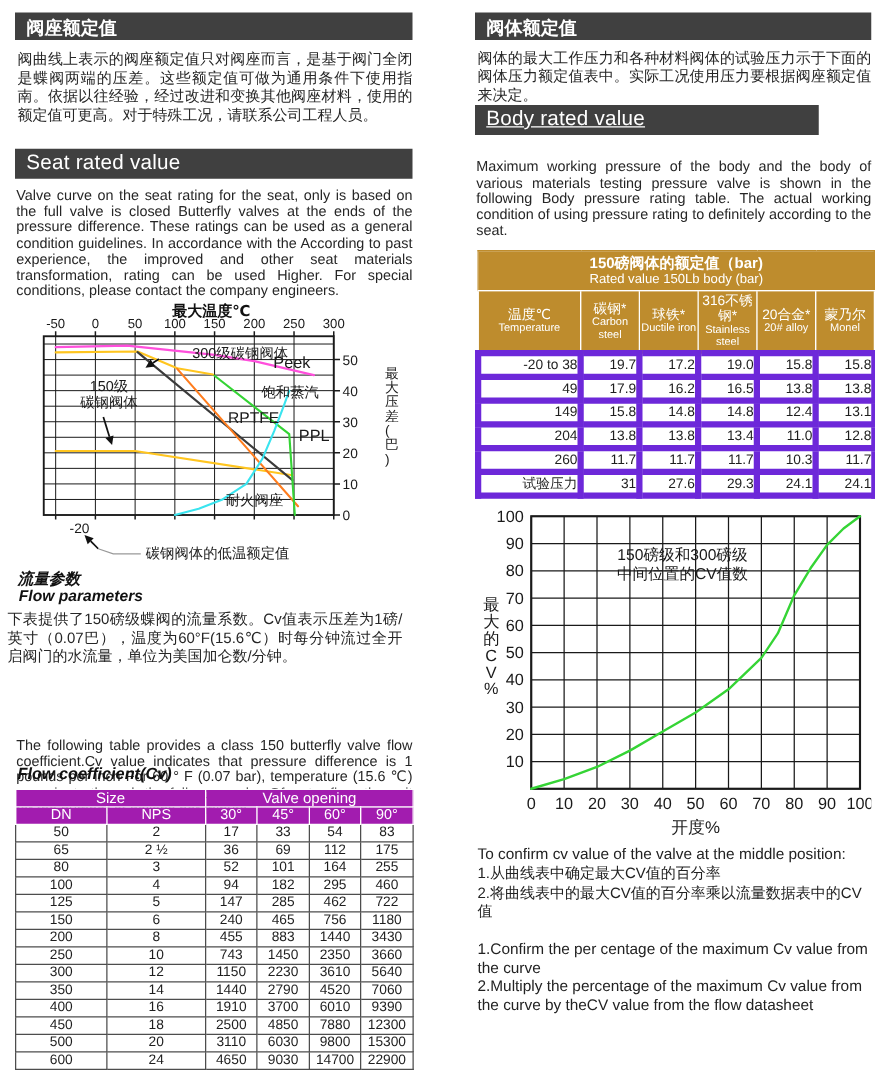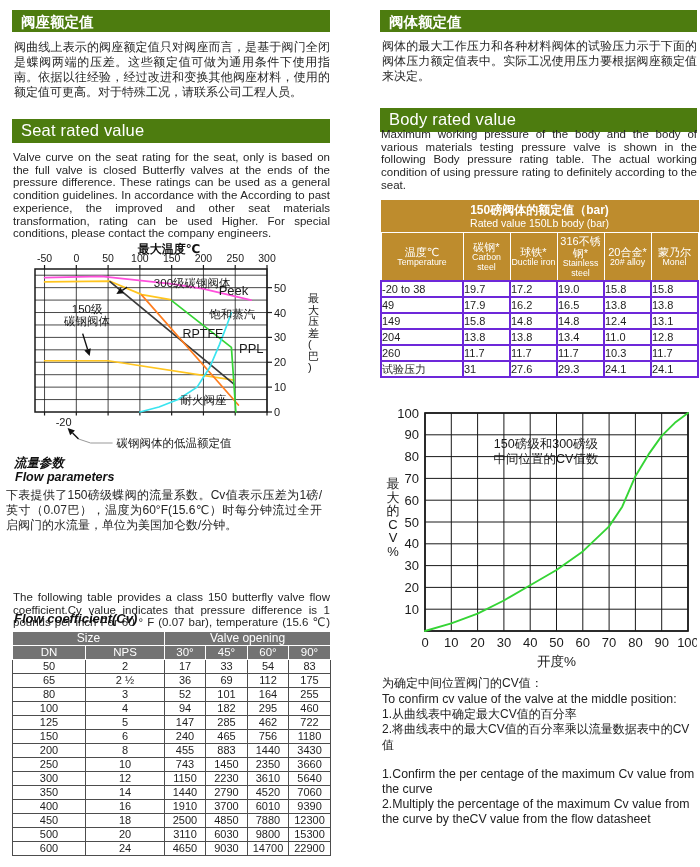--- a/index.html
+++ b/index.html
@@ -1,38 +1,38 @@
 <!DOCTYPE html>
 <html><head>
 <meta charset="utf-8">
 <style>
   html,body{margin:0;padding:0;background:#ffffff;}
   body{width:700px;height:867px;position:relative;font-family:"Liberation Sans","DejaVu Sans",sans-serif;color:#2b2b2b;overflow:hidden;}
   .abs{position:absolute;}
-  .gold-bar{background:#4d7c0f;color:#ffffff;box-sizing:border-box;}
+  .gold-bar{background:#404040;color:#ffffff;box-sizing:border-box;}
   .gold-bar.cn{font-size:14.5px;font-weight:bold;padding:3px 0 0 9px;height:22px;}
   .gold-bar.en{font-size:16.5px;font-weight:400;padding:2px 0 0 9px;height:24px;letter-spacing:.2px;}
   .cn-para{font-size:12px;line-height:15px;text-align:justify;color:#262626;}
   .en-para{font-size:11.5px;line-height:12.7px;text-align:justify;color:#262626;}
   .mini-heading{font-size:12.5px;font-weight:bold;color:#111;font-style:italic;}
   
   table{border-collapse:collapse;table-layout:fixed;}
   .flow{width:318px;font-size:11px;color:#1e1e1e;}
-  .flow th{background:#737373;color:#fff;font-weight:normal;border:1px solid #fff;padding:0;height:13px;line-height:13px;font-size:11.5px;}
+  .flow th{background:#a21caf;color:#fff;font-weight:normal;border:1px solid #fff;padding:0;height:13px;line-height:13px;font-size:11.5px;}
   .flow tr.grp th{font-size:12px;}
   .flow td{border:1px solid #4d4d4d;text-align:center;padding:0;height:13px;line-height:13px;}
   
   .rating{width:317px;font-size:11px;color:#1e1e1e;}
   .rating .title-cell{background:#BE8C2D;color:#fff;text-align:center;border:1px solid #BE8C2D;border-bottom:1px solid #fff;padding:2px 0 3px 0;}
   .rating .t-cn{font-size:12px;font-weight:600;line-height:14px;}
   .rating .t-en{font-size:10.5px;line-height:12px;font-weight:400;}
   .rating th{background:#BE8C2D;color:#fff;font-weight:normal;border:1px solid #fff;border-top:none;padding:2px 0;vertical-align:middle;}
   .rating .h-cn{font-size:11px;line-height:12px;}
   .rating .h-en{font-size:8.8px;line-height:9.5px;}
-  .rating td{border:2px solid #6d28d9;text-align:left;padding:1px 0;height:12px;line-height:12px;}
+  .rating td{border:5px solid #6d28d9;text-align:right;padding:1px 0;height:12px;line-height:12px;}
   .notes-line-cn{font-size:12px;line-height:15.5px;color:#222;}
   .notes-line-en{font-size:12.3px;line-height:15px;color:#222;}
   svg text{font-family:"Liberation Sans","DejaVu Sans",sans-serif;}
 </style>
 </head>
 <body>
 
 <div class="abs gold-bar cn" style="left:12px;top:10px;width:318px;"><span>阀座额定值</span></div>
 
 <div class="abs cn-para" style="left:14px;top:40px;width:316px;">阀曲线上表示的阀座额定值只对阀座而言，是基于阀门全闭是蝶阀两端的压差。这些额定值可做为通用条件下使用指南。依据以往经验，经过改进和变换其他阀座材料，使用的额定值可更高。对于特殊工况，请联系公司工程人员。</div>
@@ -274,21 +274,21 @@
           <td>22900</td>
         </tr>
       </tbody>
   </table>
 </div>
 
 <div class="abs gold-bar cn" style="left:380px;top:10px;width:317px;"><span>阀体额定值</span></div>
 
 <div class="abs cn-para" style="left:382px;top:39px;width:315px;">阀体的最大工作压力和各种材料阀体的试验压力示于下面的阀体压力额定值表中。实际工况使用压力要根据阀座额定值来决定。</div>
 
-<div class="abs gold-bar en" style="left:380px;top:108px;width:317px;"><span>Body rated value</span></div>
+<div class="abs gold-bar en" style="left:380px;top:84px;width:275px;text-decoration:underline;"><span>Body rated value</span></div>
 
 <div class="abs en-para" style="left:381px;top:128px;width:316px;">Maximum working pressure of the body and the body of various materials testing pressure valve is shown in the following Body pressure rating table. The actual working condition of using pressure rating to definitely according to the seat.</div>
 
 <div class="abs" style="left:380px;top:200px;">
   <table class="rating" id="rating-table">
     <colgroup>
         <col style="width:82px">
         <col style="width:47px">
         <col style="width:47px">
         <col style="width:47px">
@@ -430,20 +430,19 @@
       <text x="39" y="225.7" text-anchor="end" font-size="13" fill="#1a1a1a">10</text>
       <text x="176.5" y="278" text-anchor="middle" font-size="13.5" fill="#1a1a1a">开度%</text>
       <text x="13" y="100" font-size="13" fill="#1a1a1a" text-anchor="middle"><tspan x="13" y="100">最</tspan><tspan x="13" y="113.5">大</tspan><tspan x="13" y="127">的</tspan><tspan x="13" y="140.5">C</tspan><tspan x="13" y="154">V</tspan><tspan x="13" y="167.5">%</tspan></text>
       <text x="165.98000000000002" y="59.879999999999995" text-anchor="middle" font-size="12.5" fill="#1a1a1a">150磅级和300磅级</text>
       <text x="165.98000000000002" y="75.38" text-anchor="middle" font-size="12.5" fill="#1a1a1a">中间位置的CV值数</text>
       <polyline points="45,243 71.3,235.37 97.6,225.56 123.9,212.48 150.2,197.22 176.5,181.96 202.8,163.43 229.1,138.36 242.25,118.74 255.4,88.22 268.55,66.41999999999999 281.7,47.889999999999986 294.85,34.81 308,25" fill="none" stroke="#35d435" stroke-width="1.9" stroke-linejoin="round" stroke-linecap="round"></polyline>
     </svg>
 </div>
 
 <div class="abs" style="left:382px;top:676px;width:316px;">
-  <div class="notes-line-cn">为确定中间位置阀门的CV值：</div>
   <div class="notes-line-en">To confirm cv value of the valve at the middle position:</div>
   <div class="notes-line-cn">1.从曲线表中确定最大CV值的百分率</div>
   <div class="notes-line-cn">2.将曲线表中的最大CV值的百分率乘以流量数据表中的CV值</div>
   <div style="height:14px;"></div>
   <div class="notes-line-en">1.Confirm the per centage of the maximum Cv value from the curve</div>
   <div class="notes-line-en">2.Multiply the percentage of the maximum Cv value from the curve by theCV value from the flow datasheet</div>
 </div>
 
 </body></html>

